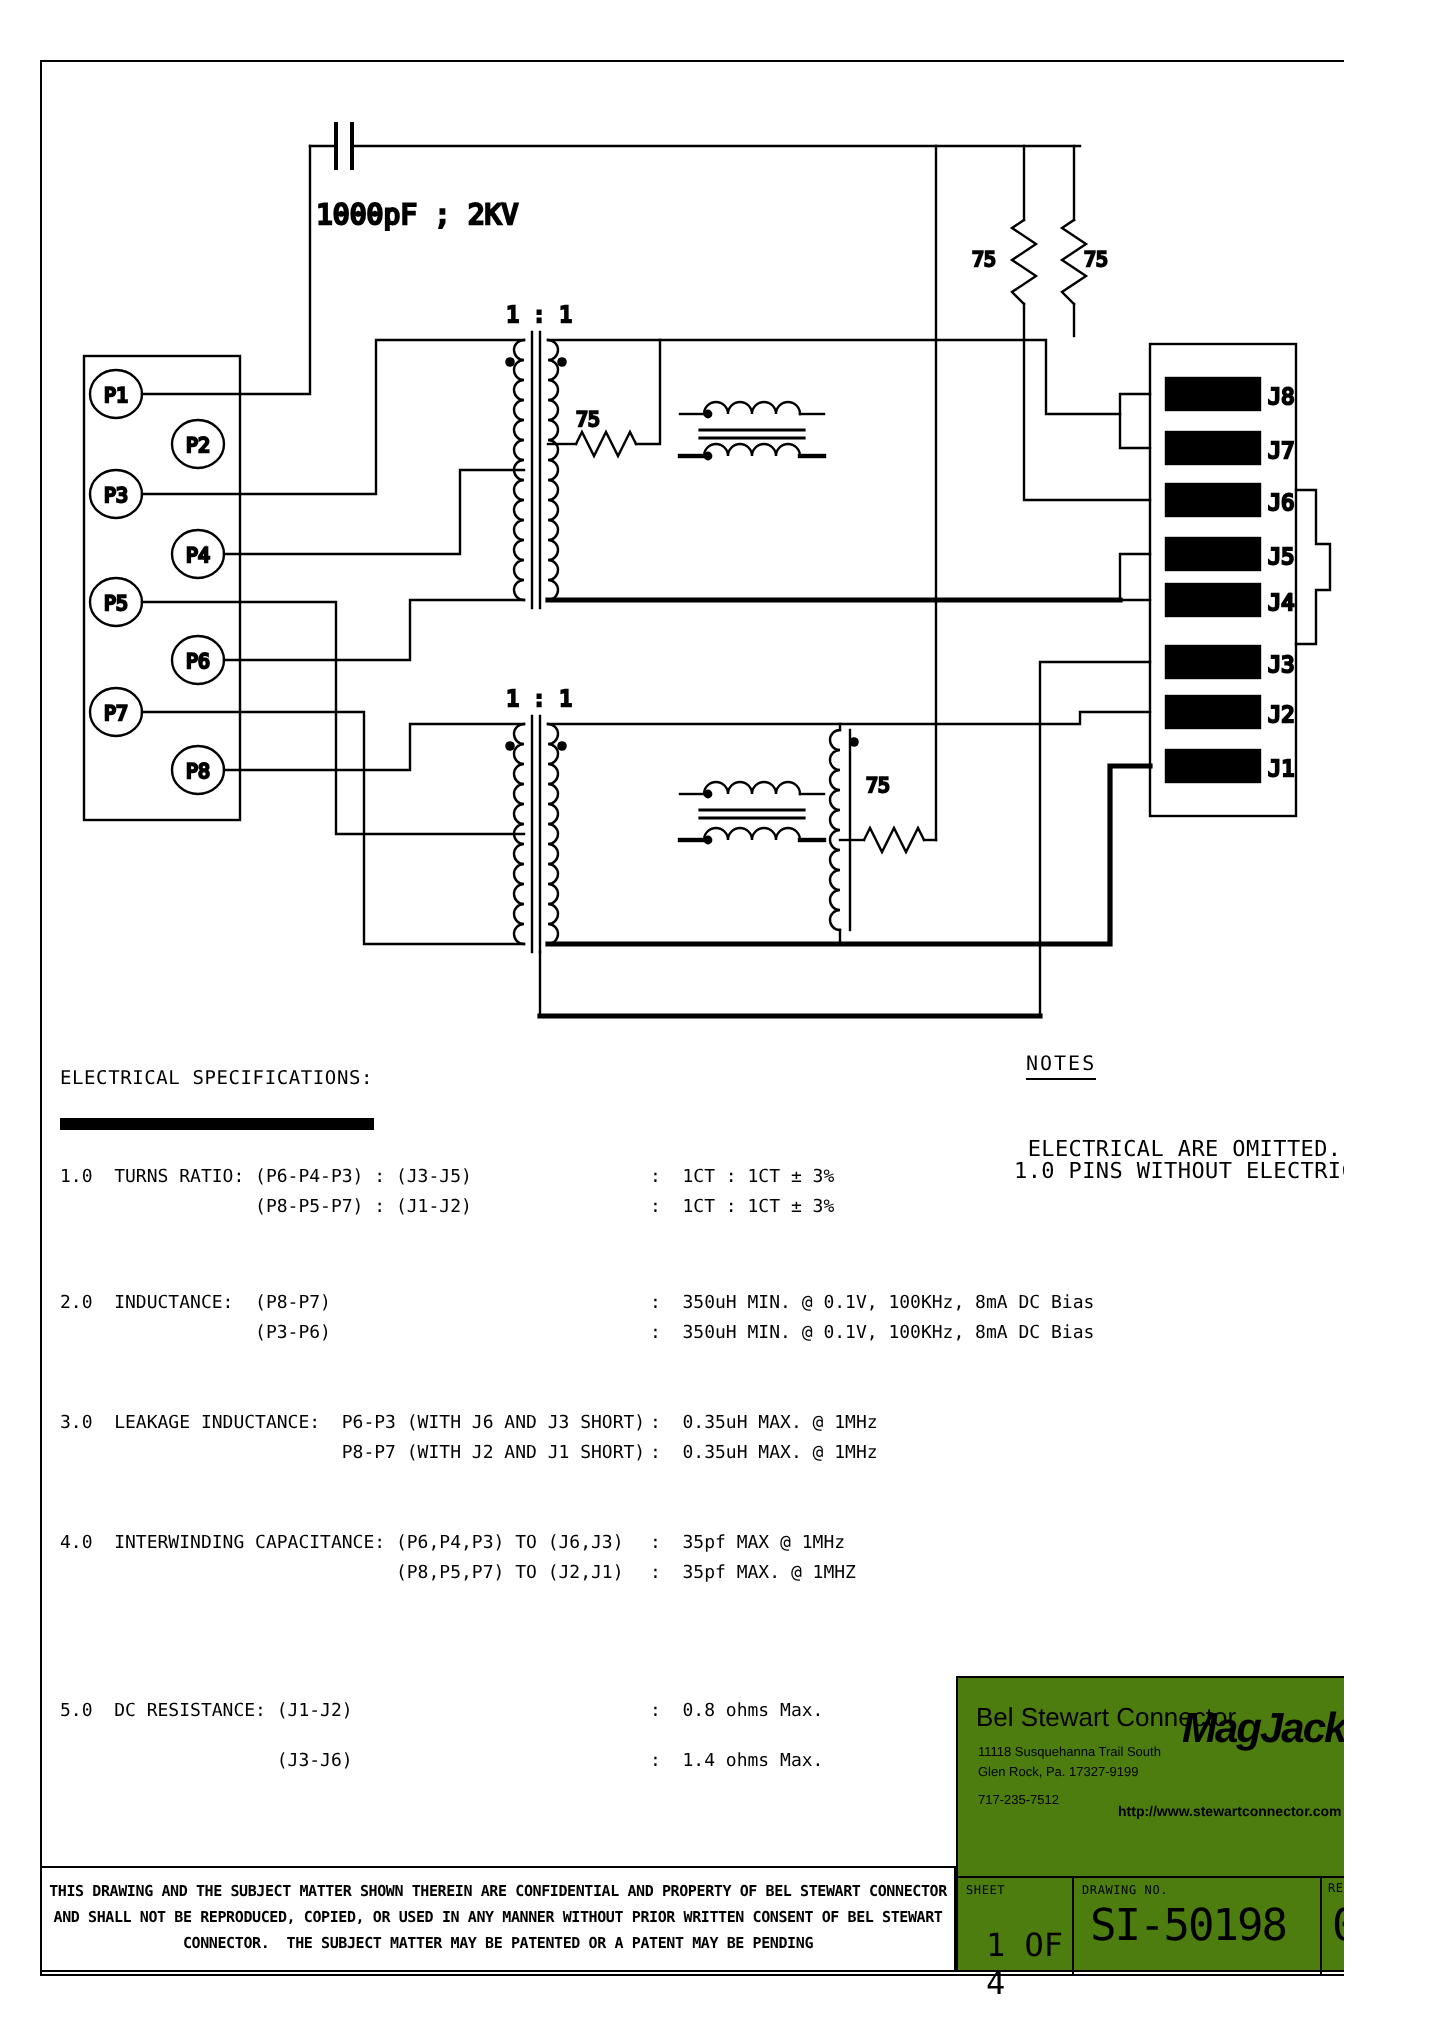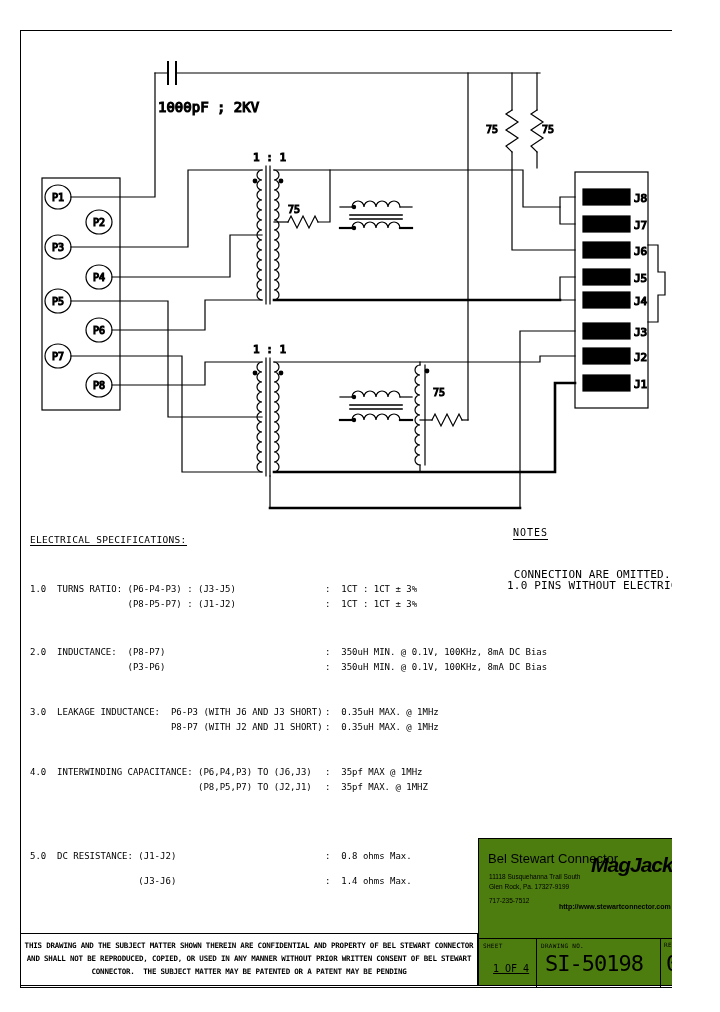--- a/index.html
+++ b/index.html
@@ -2,38 +2,38 @@
 <html><head>
 <meta charset="utf-8">
 <style>
   html,body{margin:0;padding:0;background:#fff;}
   .page{position:relative;width:672px;height:1012px;background:#ffffff;overflow:hidden;
         font-family:"DejaVu Sans Mono",monospace;color:#000;}
   .outer-border{position:absolute;left:20px;top:30px;width:679px;height:956px;border:1px solid #000;}
   .schem{position:absolute;left:20px;top:30px;}
   svg text{font-family:"DejaVu Sans Mono",monospace;fill:#000;}
   .abs{position:absolute;white-space:pre;}
-  .spec-title{font-size:9.5px;border-bottom:1px solid #000000;padding-bottom:0;letter-spacing:.3px;}
+  .spec-title{font-size:9.5px;border-bottom:6px solid #000000;padding-bottom:14px;letter-spacing:.3px;}
   .spec-left{font-size:9px;}
   .spec-val{font-size:9px;}
   .notes-title{font-size:10px;border-bottom:1px solid #000;padding-bottom:1px;letter-spacing:1px;}
   .notes-line{font-size:11px;letter-spacing:.2px;}
   .tblock{position:absolute;left:478px;top:838px;width:221px;height:148px;border:1px solid #000;box-sizing:border-box;background:#4d7c0f;padding-left:20px;}
   .tb-top{position:absolute;left:0;top:0;width:100%;height:100px;border-bottom:1px solid #000;box-sizing:border-box;}
   .company{position:absolute;left:9px;top:12px;font-family:"Liberation Sans",sans-serif;font-size:13px;}
   .addr{position:absolute;left:10px;font-family:"Liberation Sans",sans-serif;font-size:6.5px;}
   .brand{position:absolute;left:112px;top:14px;font-family:"Liberation Sans",sans-serif;
          font-size:21px;font-weight:bold;font-style:italic;letter-spacing:-1px;}
   .brand sup{font-size:7px;}
   .website{position:absolute;left:80px;top:64px;font-family:"Liberation Sans",sans-serif;font-size:7px;font-weight:bold;}
   .tb-cell-label{position:absolute;font-size:6px;letter-spacing:.3px;}
   .sheet-box{position:absolute;left:0;top:100px;width:58px;height:48px;border-right:1px solid #000;box-sizing:border-box;}
   .dwg-box{position:absolute;left:58px;top:100px;width:124px;height:48px;border-right:1px solid #000;box-sizing:border-box;}
   .rev-box{position:absolute;left:182px;top:100px;width:39px;height:48px;box-sizing:border-box;}
-  .sheet-val{position:absolute;left:14px;top:24px;font-size:10px;text-decoration:underline;}
+  .sheet-val{position:absolute;left:14px;top:24px;font-size:16px;}
   .dwg-val{position:absolute;left:8px;top:12px;font-size:22px;letter-spacing:-1px;}
   .rev-val{position:absolute;left:5px;top:12px;font-size:22px;}
   .disclaimer{position:absolute;left:20px;top:933px;width:458px;height:53px;border:1px solid #000;box-sizing:border-box;
               text-align:center;padding-top:5px;}
   .disc-line{font-size:7.5px;font-weight:bold;letter-spacing:-.2px;line-height:13px;white-space:pre;}
 </style>
 </head>
 <body>
 
 <div class="page">
@@ -211,21 +211,21 @@
   <div class="abs spec-left" style="left:30px;top:782px;">                               (P8,P5,P7) TO (J2,J1)</div>
   <div class="abs spec-val" style="left:325px;top:782px;">:  35pf MAX. @ 1MHZ</div>
 
   <div class="abs spec-left" style="left:30px;top:851px;">5.0  DC RESISTANCE: (J1-J2)</div>
   <div class="abs spec-val" style="left:325px;top:851px;">:  0.8 ohms Max.</div>
   <div class="abs spec-left" style="left:30px;top:876px;">                    (J3-J6)</div>
   <div class="abs spec-val" style="left:325px;top:876px;">:  1.4 ohms Max.</div>
 
   <div class="abs notes-title" style="left:513px;top:527px;">NOTES</div>
   <div class="abs notes-line" style="left:507px;top:552px;margin-top:27px;">1.0 PINS WITHOUT ELECTRICAL</div>
-  <div class="abs notes-line" style="left:507px;top:568px;"> CONNECTION ARE OMITTED.</div>
+  <div class="abs notes-line" style="left:507px;top:568px;"> ELECTRICAL ARE OMITTED.</div>
 
   <div class="tblock">
     <div class="tb-top">
       <div class="company">Bel Stewart Connector</div>
       <div class="addr" style="top:34px;">11118 Susquehanna Trail South</div>
       <div class="addr" style="top:44px;">Glen Rock, Pa. 17327-9199</div>
       <div class="addr" style="top:58px;">717-235-7512</div>
       <div class="brand"><span>MagJack</span><sup>®</sup></div>
       <div class="website">http://www.stewartconnector.com</div>
     </div>

